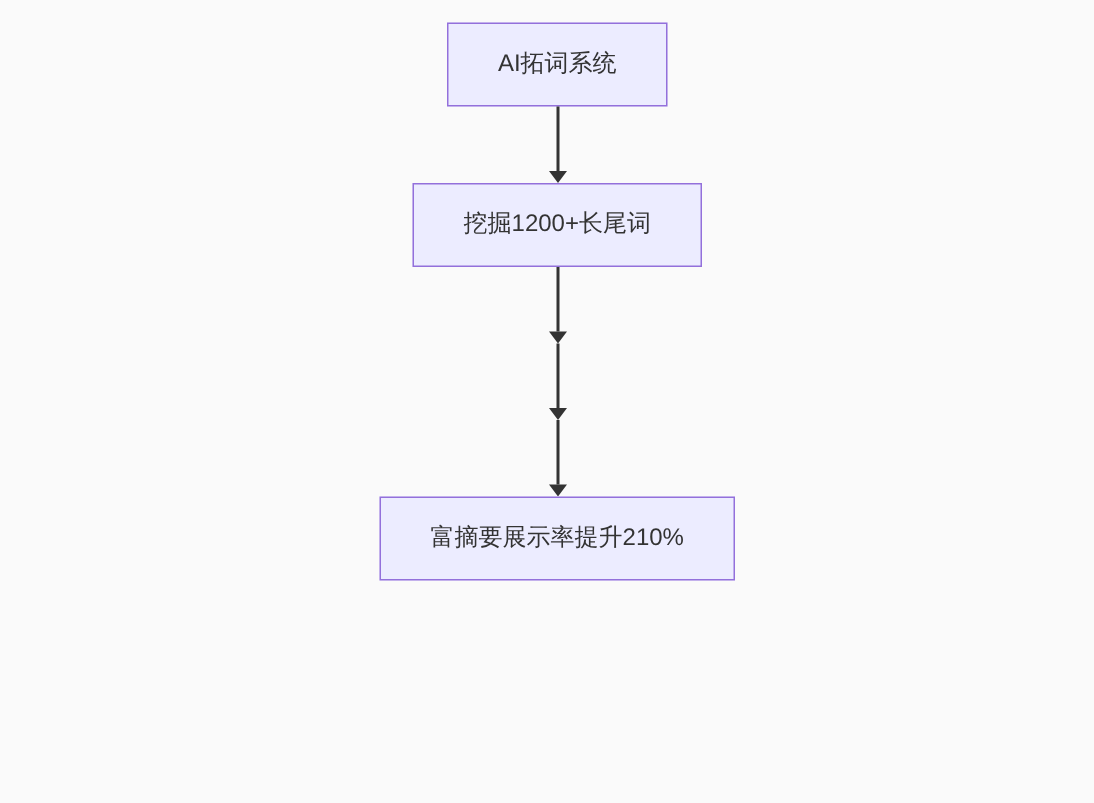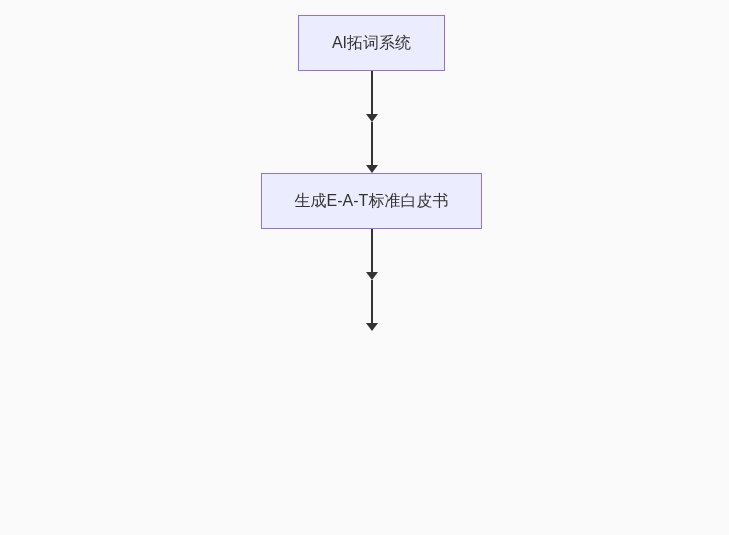--- a/index.html
+++ b/index.html
@@ -66,35 +66,38 @@
 
   <div class="node">
     <span class="node-label">AI拓词系统</span>
   </div>
 
   <div class="edge">
     <div class="edge-line"></div>
     <div class="edge-arrowhead"></div>
   </div>
 
-
-  <div class="edge">
-    <div class="edge-line"></div>
-    <div class="edge-arrowhead"></div>
-  </div>
-
   <div class="node">
-    <span class="node-label">生成E-A-T标准白皮书</span>
+    <span class="node-label">挖掘1200+长尾词</span>
   </div>
 
   <div class="edge">
     <div class="edge-line"></div>
     <div class="edge-arrowhead"></div>
   </div>
 
 
   <div class="edge">
     <div class="edge-line"></div>
     <div class="edge-arrowhead"></div>
   </div>
 
 
+  <div class="edge">
+    <div class="edge-line"></div>
+    <div class="edge-arrowhead"></div>
+  </div>
+
+  <div class="node">
+    <span class="node-label">富摘要展示率提升210%</span>
+  </div>
+
 </div>
 
 </body></html>

